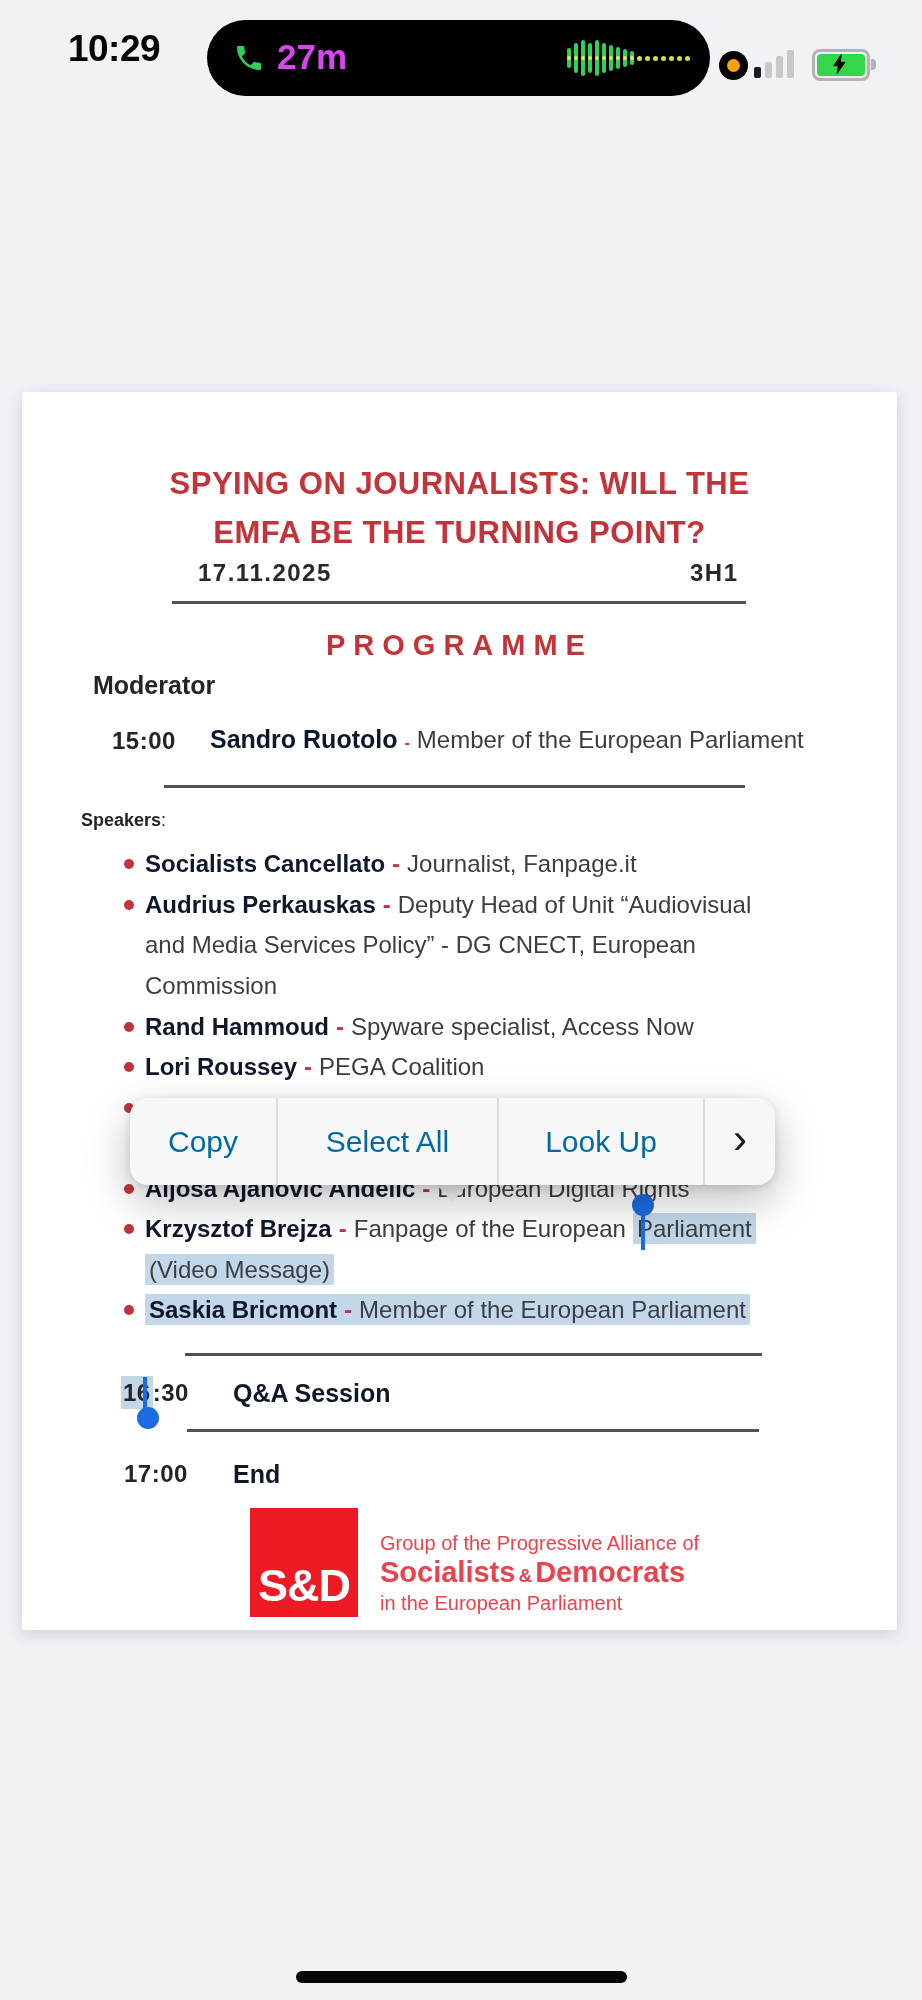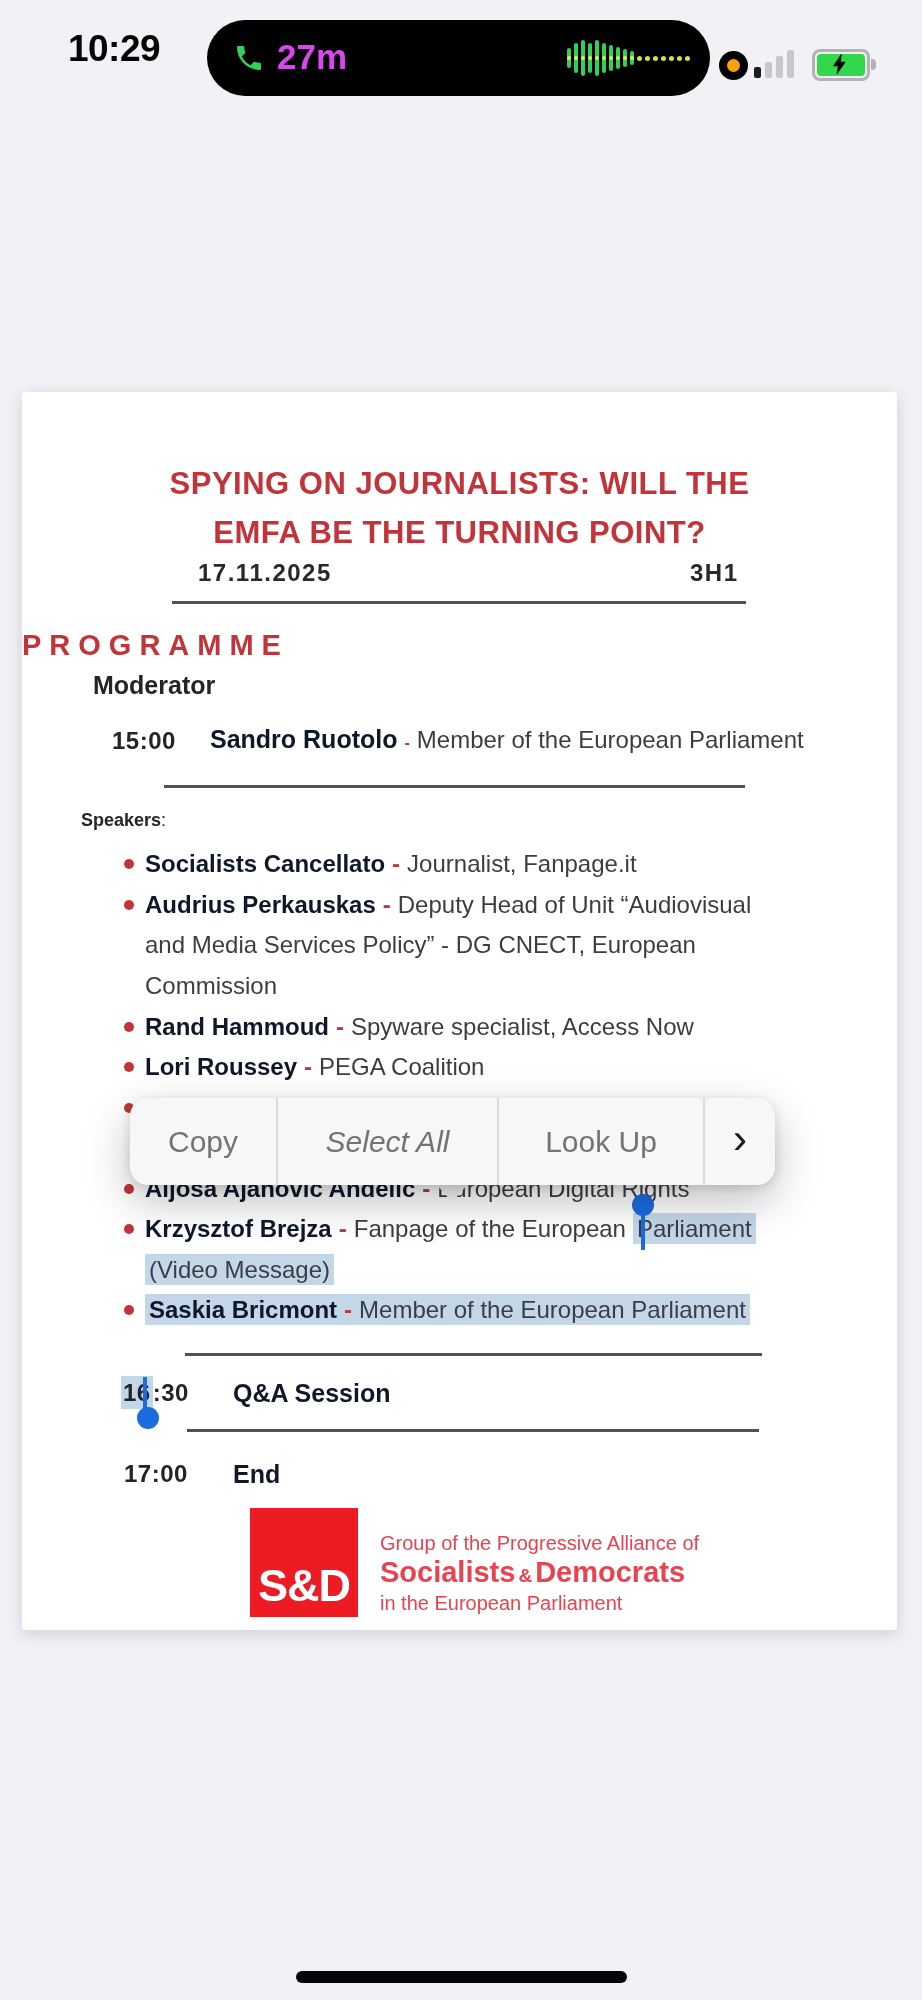--- a/index.html
+++ b/index.html
@@ -35,21 +35,21 @@
              border-radius:0 4px 4px 0;}
 
   
   .card{left:22px;top:392px;width:875px;height:1238px;background:#fff;border-radius:3px;
         box-shadow:0 4px 16px rgba(50,50,80,.18);}
   .doc-title{left:22px;top:459px;width:875px;text-align:center;color:#c23439;
              font-weight:bold;font-size:31px;line-height:49px;letter-spacing:.5px;}
   .date{left:190px;top:559px;font-size:24px;font-weight:bold;color:#27292b;letter-spacing:1.5px;margin-left:8px;}
   .room{left:690px;top:559px;font-size:24px;font-weight:bold;color:#27292b;letter-spacing:1.5px;}
   .hr{height:3px;background:#515155;}
-  .heading{left:22px;top:629px;width:875px;font-size:29px;font-weight:bold;
+  .heading{left:22px;top:629px;width:875px;text-align:center;font-size:29px;font-weight:bold;
            letter-spacing:8px;color:#c23439;}
   .modlabel{left:93px;top:671px;font-size:25px;font-weight:bold;color:#232528;}
   .t-time{font-size:24px;font-weight:bold;color:#232528;letter-spacing:.5px;}
   .bodytxt{font-size:24px;color:#3a3e44;}
   .name{font-weight:bold;color:#0f172a;font-size:24px;}
   .dash{font-weight:bold;color:#c23439;padding:0 7px;}
   .line{position:absolute;left:124px;width:740px;height:32px;line-height:32px;
         font-size:24px;color:#3a3e44;padding-left:21px;white-space:nowrap;}
   .line .bdot{position:absolute;left:0;top:11px;width:10px;height:10px;border-radius:50%;
               background:#c23439;}
@@ -58,21 +58,21 @@
   .speakers b{font-weight:bold;}
 
   
   .h-dot{width:22px;height:22px;border-radius:50%;background:#1c6be0;z-index:20;}
   .h-caret{width:4px;background:#1c6be0;z-index:20;}
 
   
   .menu{left:130px;top:1098px;width:645px;height:87px;background:#f7f7f8;border-radius:18px;
         display:flex;align-items:stretch;z-index:30;
         box-shadow:0 16px 44px rgba(0,0,0,.25),0 2px 10px rgba(0,0,0,.12);}
-  .mi{display:flex;align-items:center;justify-content:center;font-size:30px;color:#737373;}
+  .mi{display:flex;align-items:center;justify-content:center;font-size:30px;color:#0369a1;}
   .mi.divider{border-right:2px solid #dcdcdf;}
   .mi.more{font-size:42px;padding-bottom:6px;color:#1a1a1c;}
   .callout{left:436px;top:1184px;width:0;height:0;z-index:29;
            border-left:16px solid transparent;border-right:16px solid transparent;
            border-top:18px solid #f7f7f8;}
 
   
   .sd-box{left:250px;top:1508px;width:108px;height:109px;background:#ed1c24;
           display:flex;align-items:flex-end;justify-content:center;}
   .sd-box span{color:#fff;font-size:45px;font-weight:bold;line-height:1;margin-bottom:9px;
@@ -196,18 +196,18 @@
 <div class="abs sd-l3">in the European Parliament</div>
 
 <div class="abs h-dot" style="left:632px;top:1194px;"></div>
 <div class="abs h-caret" style="left:641px;top:1213px;height:37px;"></div>
 <div class="abs h-caret" style="left:143px;top:1377px;height:33px;"></div>
 <div class="abs h-dot" style="left:137px;top:1407px;"></div>
 
 <div class="abs callout"></div>
 <div class="abs menu">
   <div class="mi divider" style="width:146px;">Copy</div>
-  <div class="mi divider" style="width:219px;font-style:italic;">Select All</div>
+  <div class="mi divider" style="width:219px;">Select All</div>
   <div class="mi divider" style="width:204px;">Look Up</div>
   <div class="mi more" style="flex:1;">›</div>
 </div>
 
 <div class="abs homebar"></div>
 
 </body></html>

